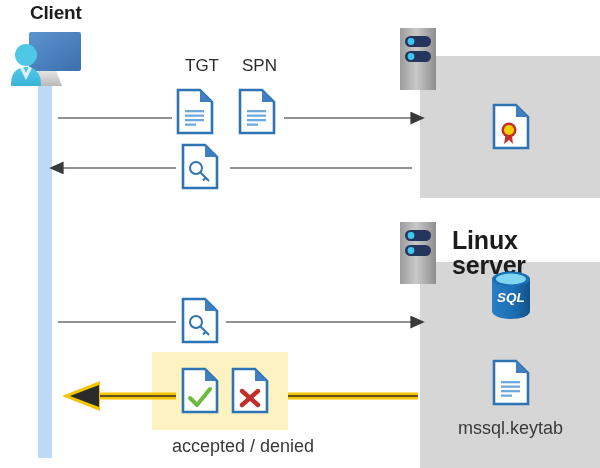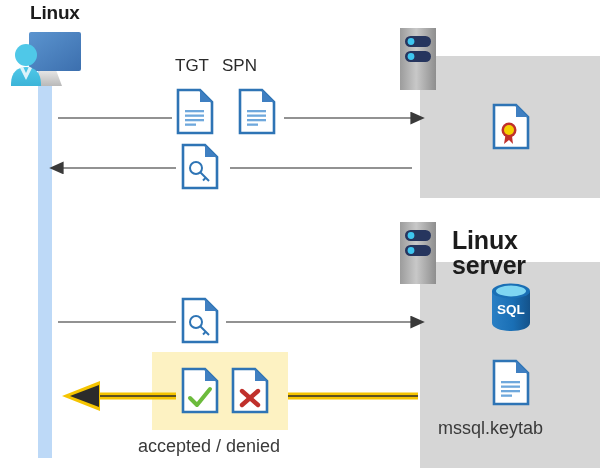--- a/index.html
+++ b/index.html
@@ -77,59 +77,59 @@
   
   .server-icon { width: 36px; height: 62px; }
   .server-dc  { left: 400px; top: 28px; }
   .server-lin { left: 400px; top: 222px; }
 
   
   .doc-label {
     font-size: 17px;
     color: #2b2b2b;
   }
-  .label-tgt { left: 175px; top: 56px; text-align: right; }
-  .label-spn { left: 222px; top: 56px; }
+  .label-tgt { left: 185px; top: 56px; text-align: right; }
+  .label-spn { left: 242px; top: 56px; }
 
   
   .doc { width: 38px; height: 47px; }
   .doc-tgt   { left: 176px; top: 88px; }
   .doc-spn   { left: 238px; top: 88px; }
   .doc-key1  { left: 181px; top: 143px; }
   .doc-key2  { left: 181px; top: 297px; }
   .doc-cert  { left: 492px; top: 103px; }
   .doc-keytab{ left: 492px; top: 359px; }
   .doc-ok    { left: 181px; top: 367px; }
   .doc-no    { left: 231px; top: 367px; }
 
   
-  .sqlicon { left: 489px; top: 282px; width: 44px; height: 50px; }
+  .sqlicon { left: 489px; top: 270px; width: 44px; height: 50px; font-style: italic; }
 
   
   .keytab-caption {
     left: 438px;
     top: 418px;
     width: 145px;
-    text-align: left;
+    text-align: center;
     font-size: 18px;
     color: #3a3a3a;
   }
 
   
   .highlight {
     left: 152px;
     top: 352px;
     width: 136px;
     height: 78px;
     background: #fdf2c2;
   }
 
   
   .accepted-caption {
-    left: 114px;
+    left: 148px;
     top: 436px;
     width: 190px;
     text-align: center;
     font-size: 18px;
     color: #3a3a3a;
   }
 
   
   #wires {
     left: 0; top: 0;
@@ -201,21 +201,21 @@
       <rect x="23" y="4" width="52" height="39" rx="2" fill="url(#gradMonitor)"></rect>
 
       <path d="M5,56 C5,44 12,39 20,39 C28,39 35,44 35,56 L35,58 L5,58 z" fill="url(#gradPerson)"></path>
 
       <path d="M14,40 L20,52 L26,40 L23,38.5 L20,45 L17,38.5 z" fill="#e9f7fc" opacity="0.92"></path>
 
       <circle cx="20" cy="27" r="11" fill="#4fc8e8"></circle>
     </svg>
   </div>
 
-  <div class="abs title title-client">Linux</div>
+  <div class="abs title title-client">Client</div>
 
 
   <div class="abs title title-linux">Linux server</div>
 
   <div class="abs server-icon server-dc">
     <svg viewBox="0 0 36 62" width="36" height="62">
       <defs>
         <linearGradient id="gsv" x1="0" y1="0" x2="1" y2="0">
           <stop offset="0%" stop-color="#9c9c9c"></stop>
           <stop offset="45%" stop-color="#c8c8c8"></stop>

